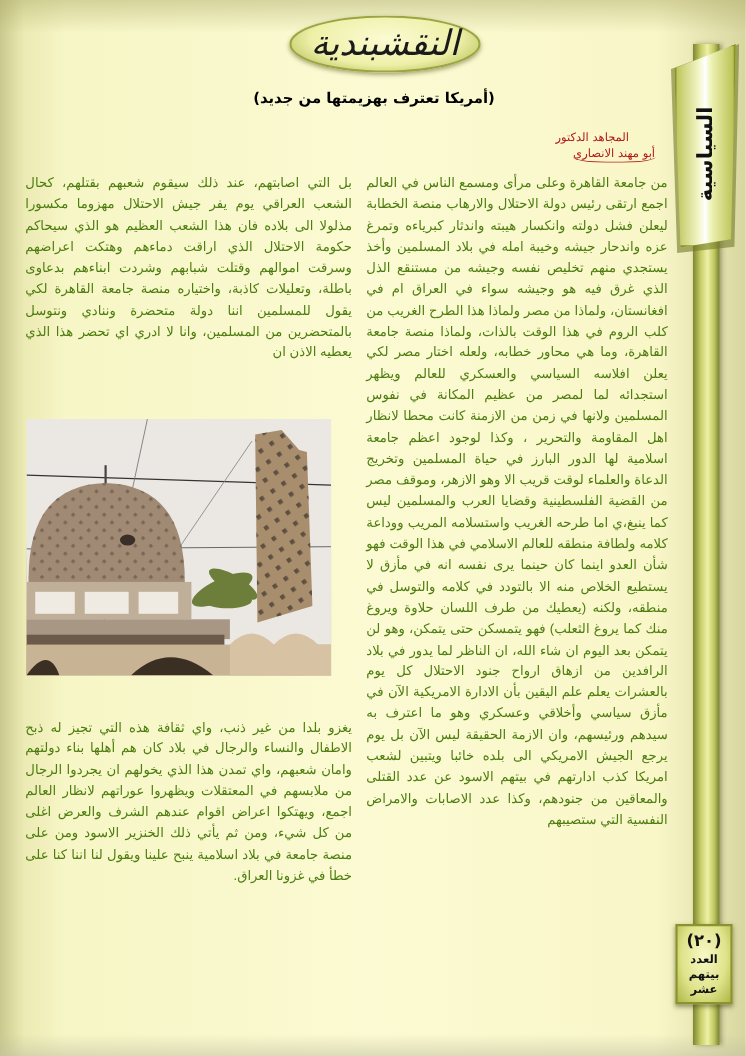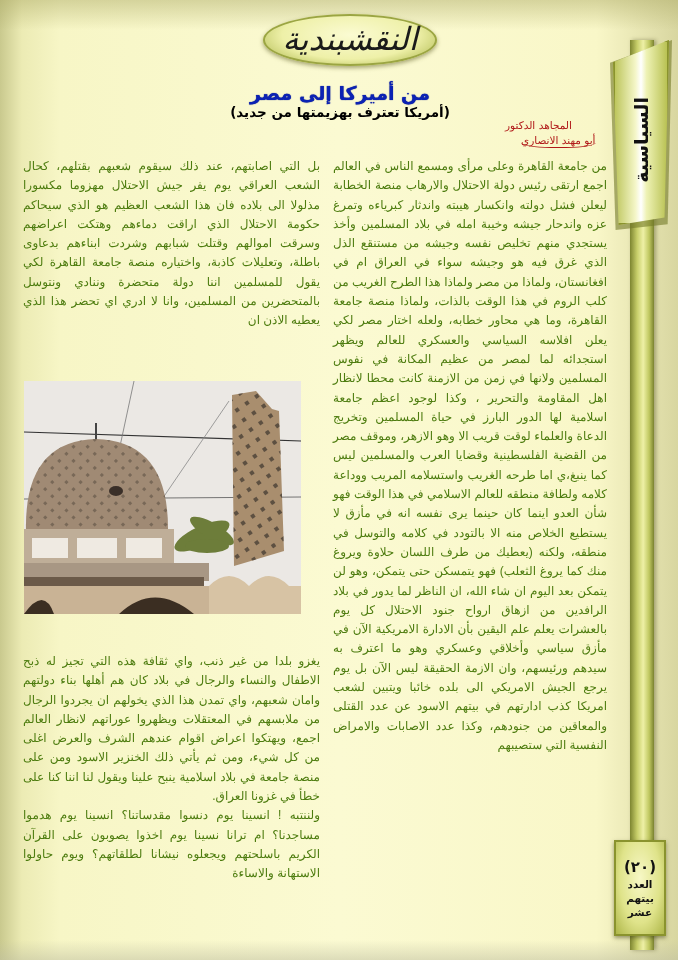--- a/index.html
+++ b/index.html
@@ -80,41 +80,40 @@
   }
   .side-tab-text {
     position:absolute; left:617px; top:70px; width:48px; height:140px;
     display:flex; align-items:center; justify-content:center;
   }
   .side-tab-text span {
     writing-mode:vertical-rl; transform:rotate(180deg);
     font-family:"DejaVu Sans", sans-serif; font-weight:bold; font-size:19px; color:#111; direction:rtl;
   }
   .issue-box {
-    position:absolute; left:614px; top:840px; width:52px; height:96px;
+    position:absolute; left:614px; top:840px; width:52px; height:73px;
     background: radial-gradient(ellipse at 50% 40%, #f7f8c6 0%, #dfe38a 55%, #a7b03f 100%);
     box-shadow: inset 0 0 0 2px #8a932e, 0 2px 4px rgba(60,60,20,0.5);
     display:flex; flex-direction:column; align-items:center; justify-content:center;
     direction:rtl; text-align:center;
   }
   .issue-num { font-family:"DejaVu Sans", sans-serif; font-weight:bold; font-size:15px; color:#111; line-height:19px; }
   .issue-label { font-family:"DejaVu Sans", sans-serif; font-weight:bold; font-size:10.5px; color:#111; line-height:14px;text-align:right; }
 </style>
 </head>
 <body>
 
 <div class="top-shade"></div>
 <div class="bottom-shade"></div>
 
 <div class="masthead">
   <span class="masthead-text">النقشبندية</span>
 </div>
 
 <div class="headline">
-  <div class="main">من أميركا إلى مصر</div>
   <div class="sub">(أمريكا تعترف بهزيمتها من جديد)</div>
 </div>
 
 <div class="byline">
   <div>المجاهد الدكتور</div>
   <div><span class="name">أبو مهند الانصاري</span></div>
 </div>
 
 <div class="col col-right">
   <p>من جامعة القاهرة وعلى مرأى ومسمع الناس في العالم اجمع ارتقى رئيس دولة الاحتلال والارهاب منصة الخطابة ليعلن فشل دولته وانكسار هيبته واندثار كبرياءه وتمرغ عزه واندحار جيشه وخيبة امله في بلاد المسلمين وأخذ يستجدي منهم تخليص نفسه وجيشه من مستنقع الذل الذي غرق فيه هو وجيشه سواء في العراق ام في افغانستان، ولماذا من مصر ولماذا هذا الطرح الغريب من كلب الروم في هذا الوقت بالذات، ولماذا منصة جامعة القاهرة، وما هي محاور خطابه، ولعله اختار مصر لكي يعلن افلاسه السياسي والعسكري للعالم ويظهر استجدائه لما لمصر من عظيم المكانة في نفوس المسلمين ولانها في زمن من الازمنة كانت محطا لانظار اهل المقاومة والتحرير ، وكذا لوجود اعظم جامعة اسلامية لها الدور البارز في حياة المسلمين وتخريج الدعاة والعلماء لوقت قريب الا وهو الازهر، وموقف مصر من القضية الفلسطينية وقضايا العرب والمسلمين ليس كما ينبغ،ي اما طرحه الغريب واستسلامه المريب ووداعة كلامه ولطافة منطقه للعالم الاسلامي في هذا الوقت فهو شأن العدو اينما كان حينما يرى نفسه انه في مأزق لا يستطيع الخلاص منه الا بالتودد في كلامه والتوسل في منطقه، ولكنه (يعطيك من طرف اللسان حلاوة ويروغ منك كما يروغ الثعلب) فهو يتمسكن حتى يتمكن، وهو لن يتمكن بعد اليوم ان شاء الله، ان الناظر لما يدور في بلاد الرافدين من ازهاق ارواح جنود الاحتلال كل يوم بالعشرات يعلم علم اليقين بأن الادارة الامريكية الآن في مأزق سياسي وأخلاقي وعسكري وهو ما اعترف به سيدهم ورئيسهم، وان الازمة الحقيقة ليس الآن بل يوم يرجع الجيش الامريكي الى بلده خائبا ويتبين لشعب امريكا كذب ادارتهم في بيتهم الاسود عن عدد القتلى والمعاقين من جنودهم، وكذا عدد الاصابات والامراض النفسية التي ستصيبهم</p>
@@ -166,21 +165,20 @@
       </pattern>
       <pattern id="mpat" width="12" height="12" patternUnits="userSpaceOnUse" patternTransform="rotate(-35)">
         <rect x="0" y="0" width="4" height="4" fill="#3d352e"></rect>
       </pattern>
     </defs>
   </svg>
 </div>
 
 <div class="col col-left-bottom">
   <p>يغزو بلدا من غير ذنب، واي ثقافة هذه التي تجيز له ذبح الاطفال والنساء والرجال في بلاد كان هم أهلها بناء دولتهم وامان شعبهم، واي تمدن هذا الذي يخولهم ان يجردوا الرجال من ملابسهم في المعتقلات ويظهروا عوراتهم لانظار العالم اجمع، ويهتكوا اعراض اقوام عندهم الشرف والعرض اغلى من كل شيء، ومن ثم يأتي ذلك الخنزير الاسود ومن على منصة جامعة في بلاد اسلامية ينبح علينا ويقول لنا اننا كنا على خطأ في غزونا العراق.</p>
-  <p>ولننتبه ! انسينا يوم دنسوا مقدساتنا؟ انسينا يوم هدموا مساجدنا؟ ام ترانا نسينا يوم اخذوا يصوبون على القرآن الكريم باسلحتهم ويجعلوه نيشانا لطلقاتهم؟ ويوم حاولوا الاستهانة والاساءة</p>
 </div>
 
 <div class="side-bar"></div>
 <div class="side-tab-edge"></div>
 <div class="side-tab"></div>
 <div class="side-tab-text">
   <span>السياسية</span>
 </div>
 
 <div class="issue-box">

